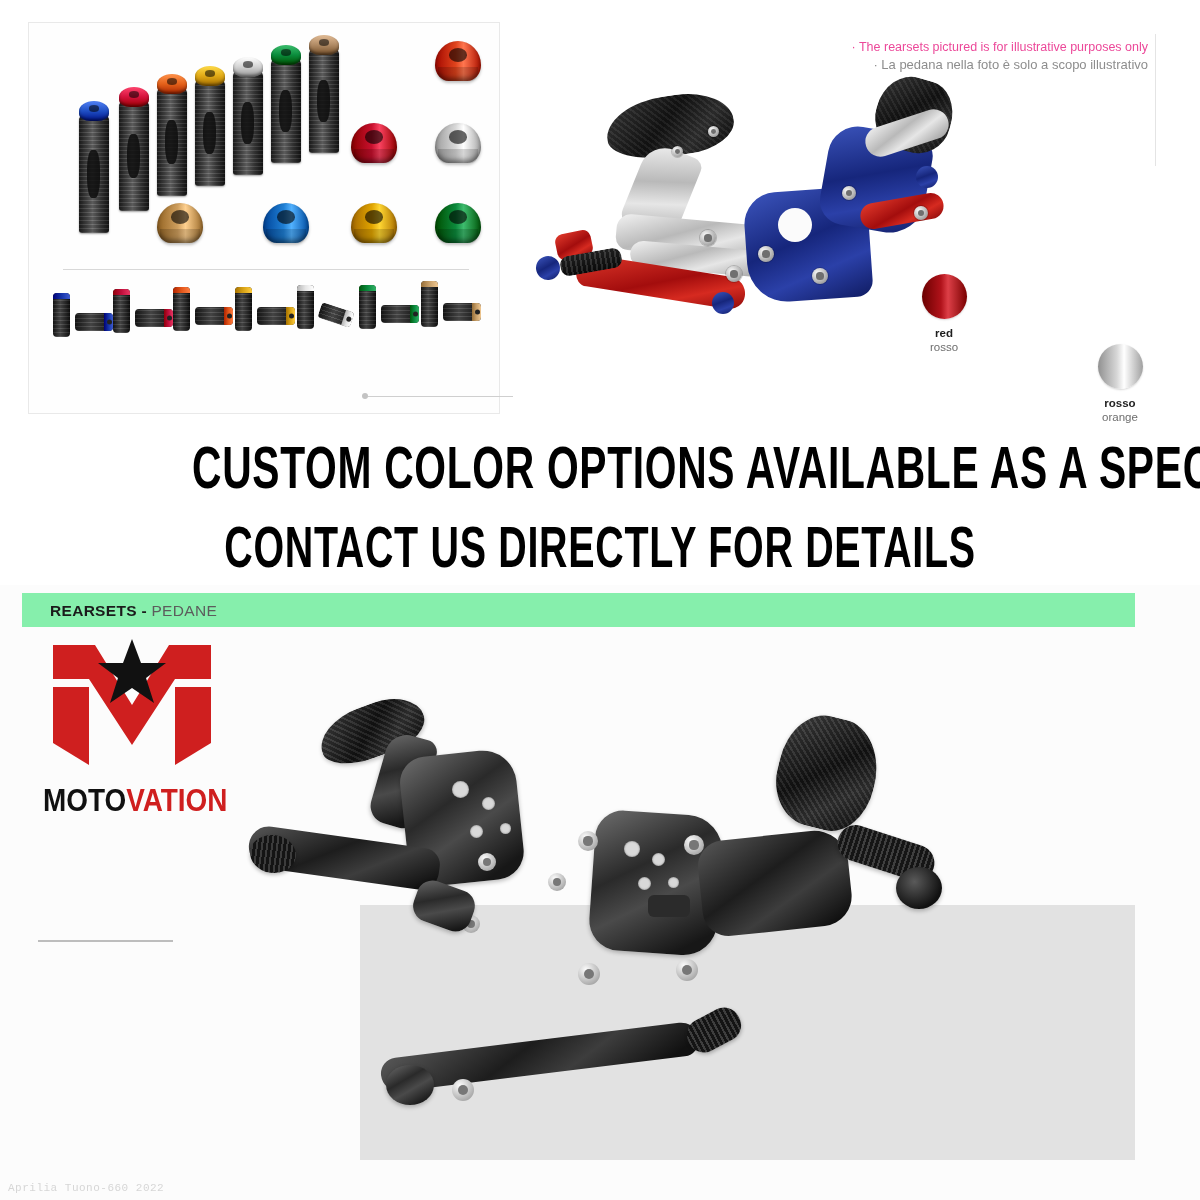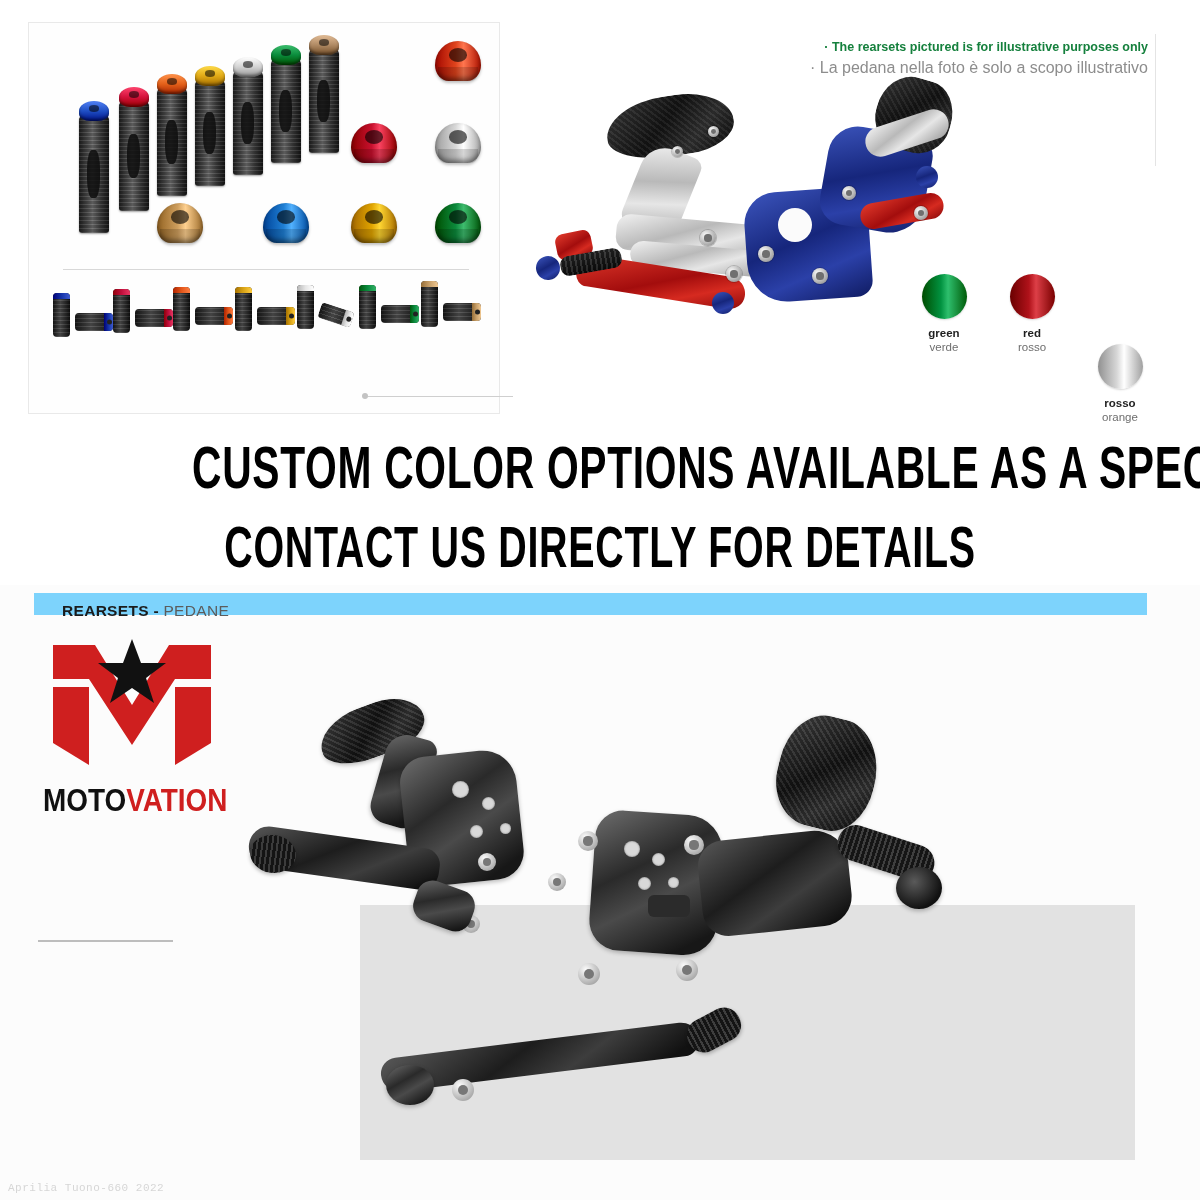--- a/index.html
+++ b/index.html
@@ -55,22 +55,22 @@
         width:5px;height:5px;border-radius:50%;background:#222;}
 
   .cap-note{position:absolute;left:74px;top:374px;}
   .cap-note .l1{font-size:13.5px;font-weight:bold;color:#1a1a1a;letter-spacing:.1px;}
   .cap-note .l2{font-size:13px;color:#2b2b2b;margin-top:2px;}
   .note-line{position:absolute;left:368px;top:396px;width:145px;height:1px;background:#cfcfcf;}
   .note-dot{position:absolute;left:362px;top:393px;width:6px;height:6px;border-radius:50%;background:#c3c3c3;}
 
   
   .illus-note{position:absolute;right:52px;top:38px;text-align:right;line-height:1.45;}
-  .illus-note .en{font-size:12.5px;font-weight:bold;color:#15803d;}
-  .illus-note .it{font-size:16px;color:#8d8d8d;}
+  .illus-note .en{font-size:12.5px;font-weight:normal;color:#ec4899;}
+  .illus-note .it{font-size:13px;color:#8d8d8d;}
   .illus-rule{position:absolute;right:44px;top:34px;width:1px;height:132px;background:#e4e4e4;}
 
   
   .rearset-photo{position:absolute;left:520px;top:70px;width:420px;height:280px;}
   .rs-part{position:absolute;}
   .rs-carbon{background:linear-gradient(135deg,#3b3b3b,#121212 45%,#2e2e2e 70%,#0b0b0b);
     background-image:repeating-linear-gradient(45deg,rgba(255,255,255,.05) 0 2px,rgba(0,0,0,.12) 2px 5px),
       linear-gradient(135deg,#3d3d3d,#131313 45%,#303030 70%,#0b0b0b);}
   .rs-silver{background:linear-gradient(160deg,#f3f3f3,#b9b9b9 40%,#e6e6e6 62%,#9c9c9c);}
   .rs-blue{background:linear-gradient(160deg,#3c55bd,#16267c 45%,#2b40a8 70%,#101c63);}
@@ -99,21 +99,21 @@
     font-family:"Liberation Sans Narrow","Liberation Sans",sans-serif;
     font-weight:bold;color:#000;text-transform:uppercase;
     transform:scaleX(.68);transform-origin:center center;white-space:nowrap;
     letter-spacing:1px;
   }
   .headline .h1{font-size:60px;line-height:1.05;}
   .headline .h2{font-size:58px;line-height:1.05;margin-top:18px;}
 
   
   .bottom-section{position:absolute;left:0;top:585px;width:1200px;height:615px;background:#fcfcfc;}
-  .rear-header{position:absolute;left:34px;top:8px;width:1113px;height:22px;background:#7dd3fc;}
+  .rear-header{position:absolute;left:22px;top:8px;width:1113px;height:34px;background:#86efac;}
   .rear-header .txt{position:absolute;left:28px;top:9px;font-size:15.5px;letter-spacing:.3px;}
   .rear-header .bold{font-weight:bold;color:#1b1b1b;}
   .rear-header .light{color:#5c5c5c;}
 
   .gray-block{position:absolute;left:360px;top:320px;width:775px;height:255px;background:#e2e2e2;}
 
   
   .logo{position:absolute;left:35px;top:48px;width:195px;height:185px;}
   .logo-text{position:absolute;left:8px;top:150px;width:185px;text-align:center;
     font-family:"Liberation Sans Narrow","Liberation Sans",sans-serif;
@@ -305,25 +305,20 @@
            border-radius:16px;transform:rotate(-18deg);"></div>
       <div class="rs-part rs-red" style="left:340px;top:128px;width:84px;height:26px;
            border-radius:14px;transform:rotate(-10deg);"></div>
       <div class="rs-part rs-blue" style="left:396px;top:96px;width:22px;height:22px;border-radius:50%;"></div>
       <div class="rs-bolt" style="left:322px;top:116px;width:14px;height:14px;"></div>
       <div class="rs-bolt" style="left:394px;top:136px;width:14px;height:14px;"></div>
     </div>
 
     <div class="swatches">
       <div class="swatch-row row2">
-        <div class="swatch">
-          <div class="dot" id="sw3" style="background: linear-gradient(90deg, rgb(0, 76, 0) 0%, rgb(1, 146, 64) 42%, rgb(46, 191, 109) 58%, rgb(0, 91, 9) 100%);"></div>
-          <div class="nm-en">green</div>
-          <div class="nm-it">verde</div>
-        </div>
         <div class="swatch">
           <div class="dot" id="sw5" style="background: linear-gradient(90deg, rgb(106, 0, 0) 0%, rgb(176, 18, 26) 42%, rgb(221, 63, 71) 58%, rgb(121, 0, 0) 100%);"></div>
           <div class="nm-en">red</div>
           <div class="nm-it">rosso</div>
         </div>
       </div>
       <div style="position:absolute;left:176px;top:86px;">
         <div class="swatch">
           <div class="dot" id="sw6" style="background: linear-gradient(90deg, rgb(145, 145, 145) 0%, rgb(215, 215, 215) 42%, rgb(255, 255, 255) 58%, rgb(160, 160, 160) 100%);"></div>
           <div class="nm-en">rosso</div>

